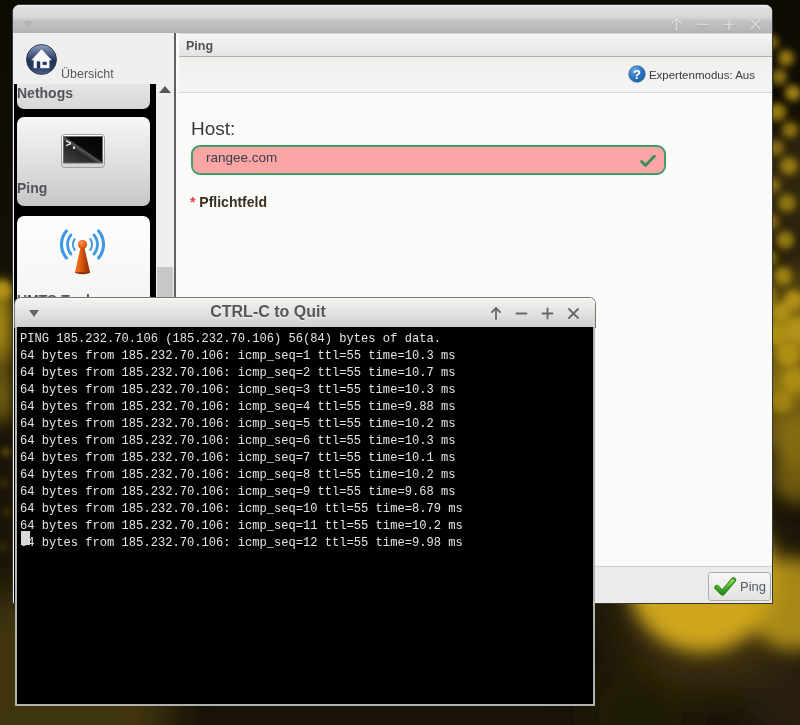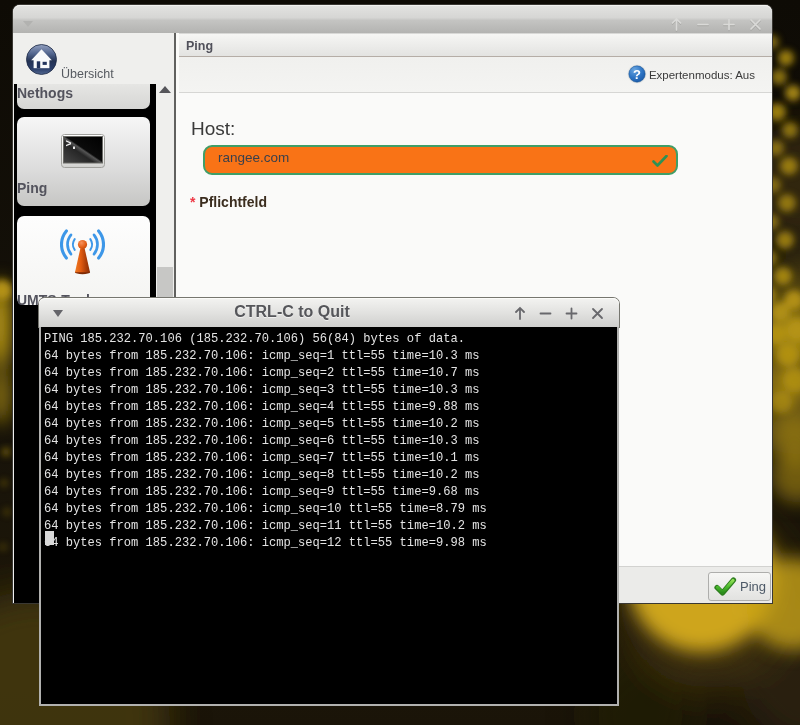--- a/index.html
+++ b/index.html
@@ -36,34 +36,34 @@
   
   #content{position:absolute;left:166px;top:28px;width:593px;height:533px;background:#fafaf9;}
   #tabbar{position:absolute;left:0;top:0;width:593px;height:24px;
        background:linear-gradient(#f6f6f4,#e3e3e1);
        border-top:1px solid #d8d8d6;border-bottom:1px solid #b5ada6;box-sizing:border-box;}
   #tabbar span{position:absolute;left:7px;top:5px;font-size:12.5px;font-weight:bold;color:#50505a;}
   #exprow{position:absolute;left:0;top:24px;width:593px;height:36px;
        background:linear-gradient(#f0f0ee,#f4f4f2);border-bottom:1px solid #d6d6d4;box-sizing:border-box;}
   #exptxt{position:absolute;right:17px;top:12px;font-size:11.5px;color:#3a3a3a;}
   #hostlbl{position:absolute;left:12px;top:85px;font-size:19px;color:#3a3a3a;}
-  #hostinput{position:absolute;left:24px;top:112px;width:471px;height:26px;background:#f97316;
+  #hostinput{position:absolute;left:12px;top:112px;width:471px;height:26px;background:#fca5a5;
        border:2px solid #3f9e68;border-radius:9px;}
   #hosttext{position:absolute;left:13px;top:3px;font-size:13.5px;color:#3a404c;}
   #pflicht{position:absolute;left:11px;top:161px;font-size:14px;font-weight:bold;color:#3b2d1f;}
   #pflicht .star{color:#ee3946;}
   
   #footer{position:absolute;left:166px;top:561px;width:593px;height:37px;background:#ebebe9;
        border-top:1px solid #d2d2d0;box-sizing:border-box;}
   #pingbtn{position:absolute;left:529px;top:5px;width:63px;height:29px;
        background:linear-gradient(#f7f7f5,#e2e2e0);border:1px solid #aeaeac;border-radius:3px;
        box-sizing:border-box;}
   #pingbtn span{position:absolute;left:31px;top:6px;font-size:13px;color:#4e5a68;}
   
-  #term{position:absolute;left:15px;top:298px;width:690px;height:408px;z-index:2;margin-left:24px;}
+  #term{position:absolute;left:15px;top:298px;width:690px;height:408px;z-index:2;}
   #termbar{position:absolute;left:0;top:0;width:580px;height:29px;border-radius:6px 6px 0 0;
        background:linear-gradient(#f3f3f1,#e2e2e0 50%,#cfcfcd);
        box-shadow:0 0 0 1px #76766f, inset 0 1px 0 #fbfbf9;}
   #termtitle{position:absolute;left:253px;top:5px;transform:translateX(-50%);
        font-size:16px;font-weight:bold;color:#55565a;white-space:nowrap;
        text-shadow:0 1px 0 rgba(255,255,255,0.6);}
   #termtri{left:14px;top:12px;border-top:7px solid #65656a;}
   #termblack{position:absolute;left:0;top:29px;width:576px;height:377px;background:#000;
        border:2px solid #b1b1af;border-top:none;}
   #termtext{position:absolute;left:3px;top:4px;margin:0;

